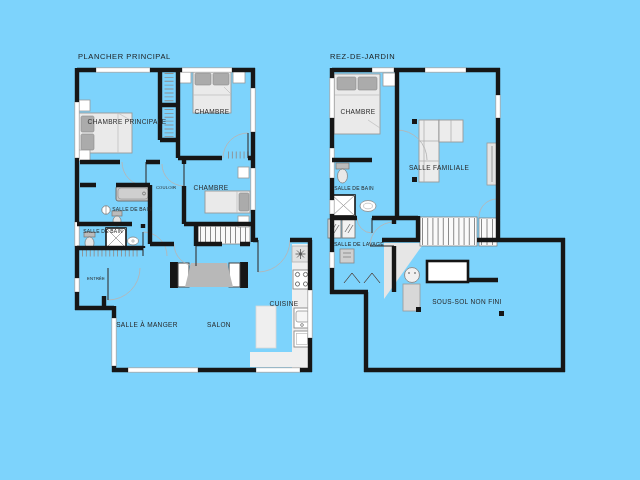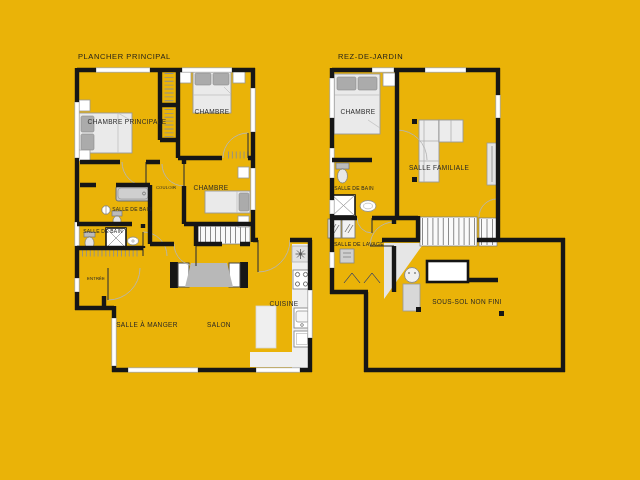--- a/index.html
+++ b/index.html
@@ -1,16 +1,16 @@
 <!DOCTYPE html>
 <html><head>
 <meta charset="utf-8">
 <style>
   html,body{margin:0;padding:0;background:#fff;}
-  .stage{position:relative;width:640px;height:480px;background:#eab308;overflow:hidden;
+  .stage{position:relative;width:640px;height:480px;background:#7dd3fc;overflow:hidden;
          font-family:"Liberation Sans","DejaVu Sans",sans-serif;text-align:right;}
   .stage svg{position:absolute;left:0;top:0;}
   .lbl{position:absolute;color:#262626;white-space:nowrap;letter-spacing:.35px;
        transform:translate(-50%,-50%);font-size:6.5px;line-height:1;}
   .lbl.title{transform:none;font-size:7.5px;letter-spacing:.6px;color:#1c1c1c;}
   .lbl.small{font-size:5px;letter-spacing:.2px;}
   .lbl.tiny{font-size:4.2px;letter-spacing:.15px;}
   .lbl.med{font-size:5.3px;letter-spacing:.2px;}
 </style>
 </head>
@@ -313,21 +313,21 @@
       M332,160 H372
       M397,160 V218
       M330,218 H357 M372,218 H418
       M418,216 V240
       M394,218 V224 M394,246 V292
       M468,280 H498"></path>
   </g>
 </svg>
 
 <div class="lbl title" style="left:78px;top:53px">PLANCHER PRINCIPAL</div>
-<div class="lbl title" style="left:338px;top:53px">REZ-DE-JARDIN</div>
+<div class="lbl title" style="left:330px;top:53px">REZ-DE-JARDIN</div>
 
 <div class="lbl" style="left:127px;top:122px">CHAMBRE PRINCIPALE</div>
 <div class="lbl" style="left:212px;top:112px">CHAMBRE</div>
 <div class="lbl" style="left:211px;top:188px">CHAMBRE</div>
 <div class="lbl tiny" style="left:166px;top:188px">COULOIR</div>
 <div class="lbl small" style="left:132px;top:209px">SALLE DE BAIN</div>
 <div class="lbl small" style="left:103px;top:231px">SALLE DE BAIN</div>
 <div class="lbl tiny" style="left:96px;top:279px">ENTRÉE</div>
 <div class="lbl" style="left:147px;top:325px">SALLE À MANGER</div>
 <div class="lbl" style="left:219px;top:325px">SALON</div>

